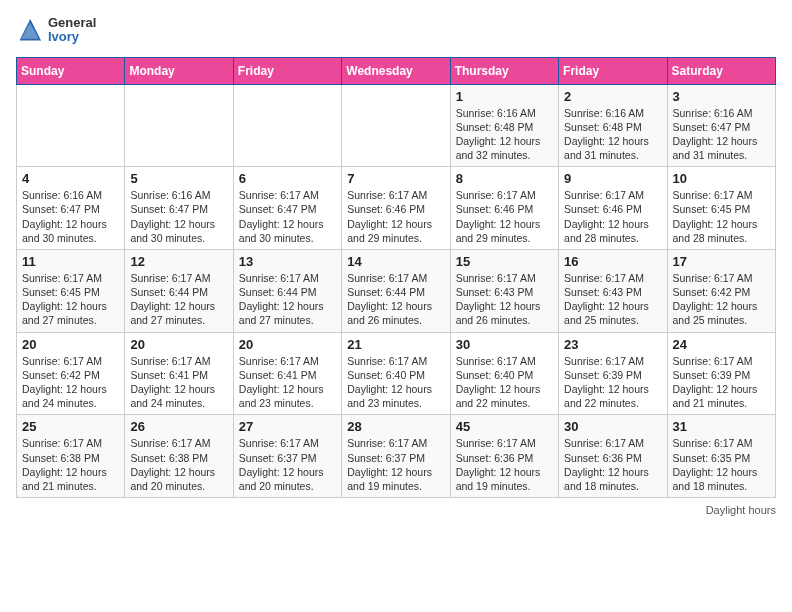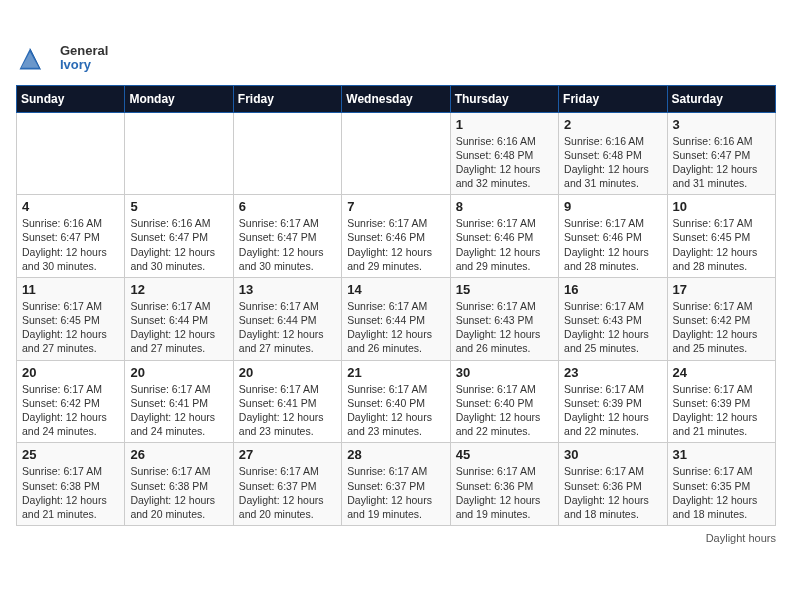--- a/index.html
+++ b/index.html
@@ -11,23 +11,22 @@
       padding: 16px;
     }
     .header {
       display: flex;
       justify-content: space-between;
       align-items: flex-start;
       margin-bottom: 12px;
     }
     .logo {
       display: flex;
-      align-items: flex-end;
-      gap: 16px;
-      margin-top: 28px;
+      align-items: flex-start;
+      gap: 4px;
     }
     .logo-text {
       display: flex;
       flex-direction: column;
       font-size: 13px;
       font-weight: bold;
       line-height: 1.1;
     }
     .logo-text .general { color: #333; }
     .logo-text .blue { color: #2a6ab5; }
@@ -46,21 +45,21 @@
     .location {
       font-size: 15px;
       color: #444;
     }
     .calendar {
       width: 100%;
       border-collapse: collapse;
       font-size: 11px;
     }
     .calendar thead th {
-      background: #0f172a;
+      background: #ec4899;
       color: #fff;
       padding: 6px 4px;
       text-align: left;
       font-size: 12px;
       font-weight: bold;
       border: 1px solid #1a5aa5;
       margin-top: 34px;
     }
     .calendar tbody td {
       border: 1px solid #ccc;

